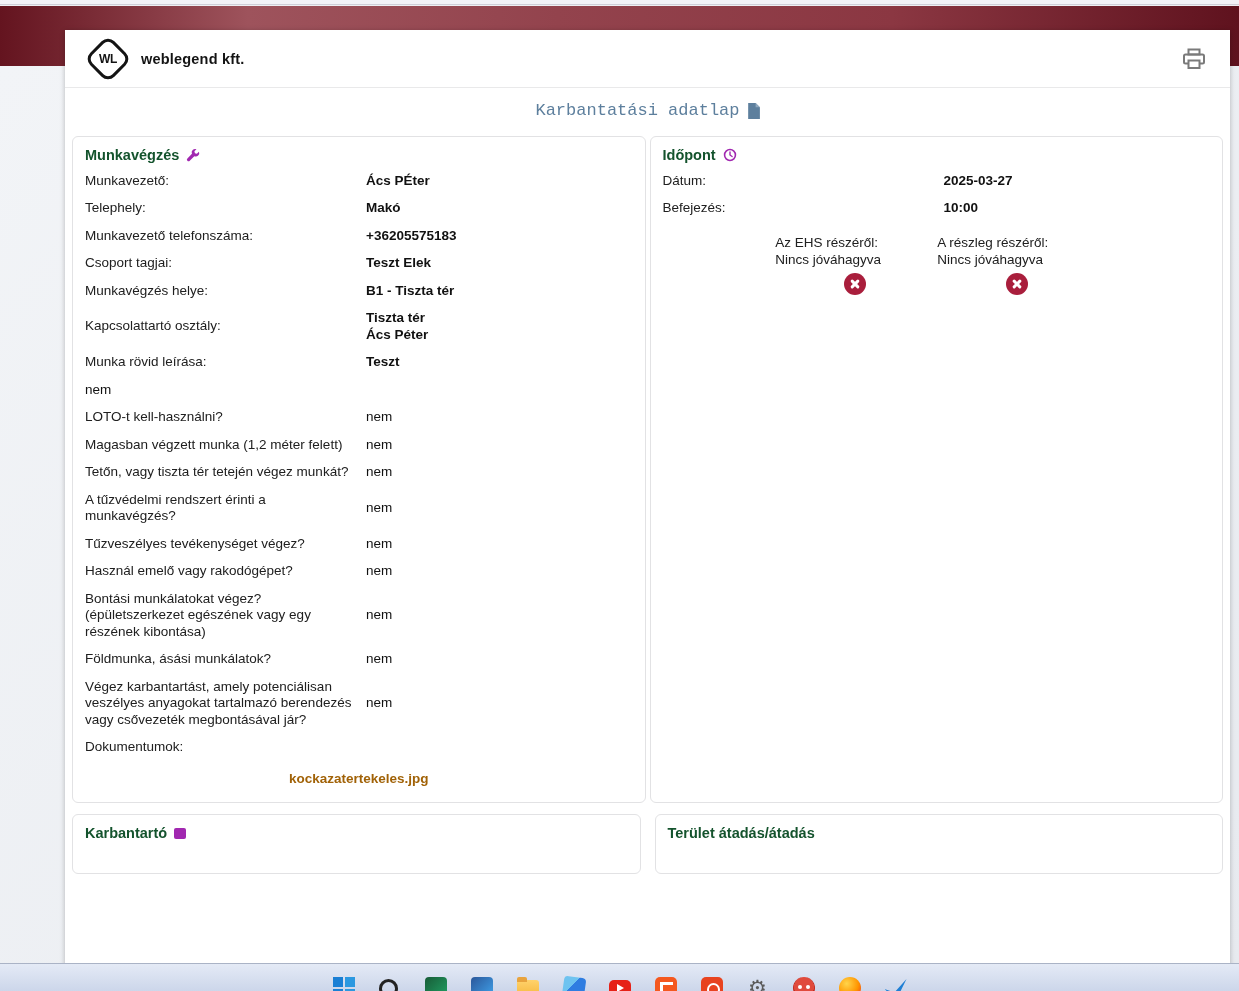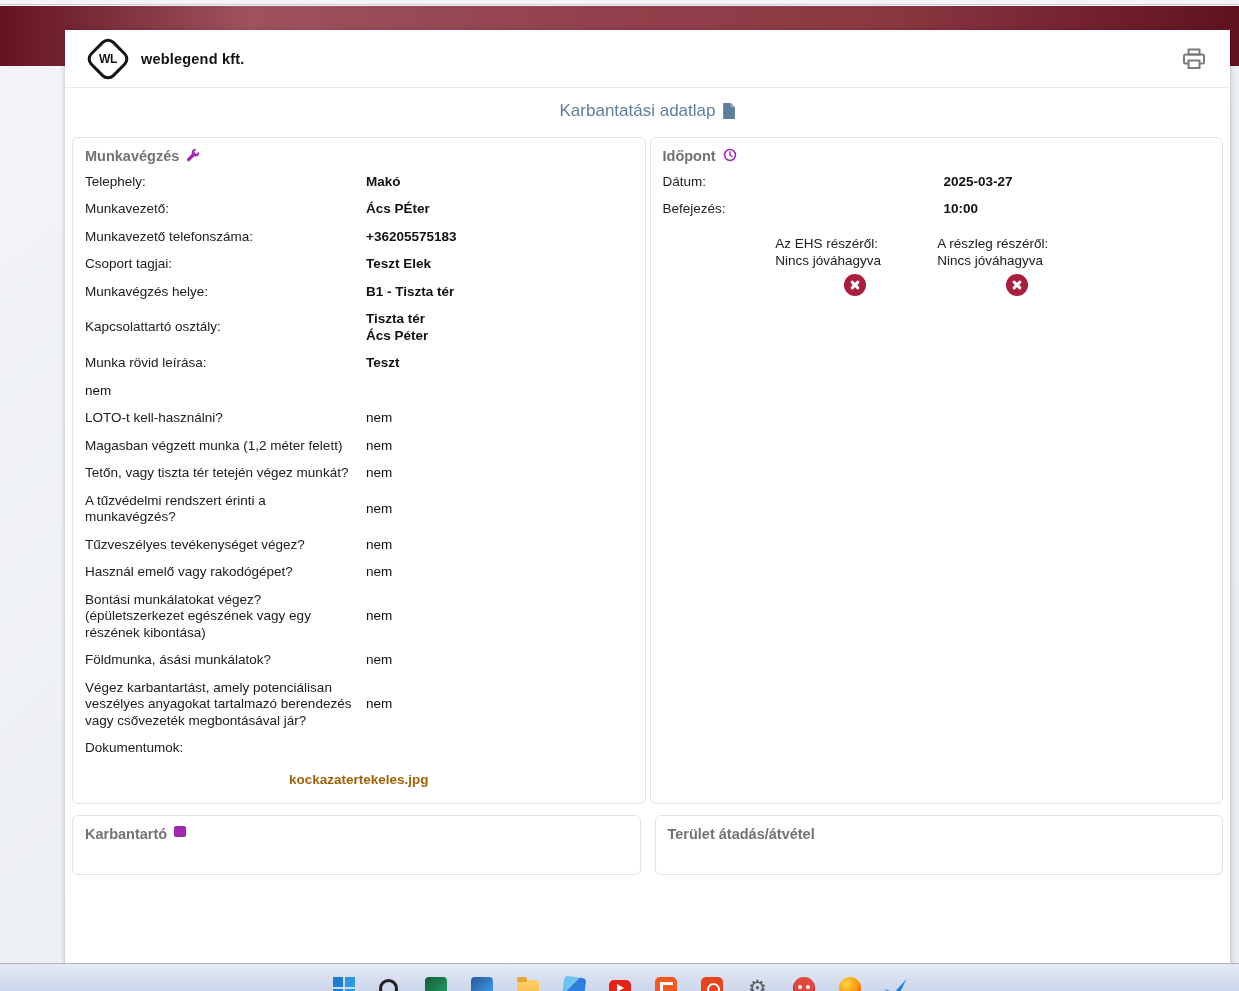--- a/index.html
+++ b/index.html
@@ -21,29 +21,29 @@
   .card-header { height:58px; display:flex; align-items:center;
     justify-content:space-between; padding:0 22px; border-bottom:1px solid #e9e9ea; }
   .brand { display:flex; align-items:center; gap:12px; }
   .diamond { width:34px; height:34px; border:3.5px solid #141414; border-radius:9px;
     transform:rotate(45deg); display:flex; align-items:center; justify-content:center; margin:4px; }
   .diamond span { transform:rotate(-45deg); font-weight:800; font-size:12px; color:#141414; letter-spacing:-.5px; }
   .brand-text { font-weight:800; font-size:14.5px; color:#141414; letter-spacing:.2px; }
   .printer-btn { background:none; border:none; cursor:pointer; padding:2px; line-height:0; }
 
   .title-row { text-align:center; padding:13px 0 10px; color:#5d7f9d; font-size:17px;
-    display:flex; align-items:center; justify-content:center; gap:7px; }
+    display:flex; align-items:center; justify-content:center; gap:7px;font-family:Liberation Mono, monospace; }
 
   
   .content { padding:6px 7px 0; display:flex; gap:4px; }
   .content2 { padding:11px 7px 0; display:flex; gap:14px; }
   .panel { flex:1; border:1px solid #e2e2e4; border-radius:6px; background:#fff;
     padding:10px 12px 14px; min-width:0; }
-  .panel-title { color:#737373; font-weight:700; font-size:14.5px;
-    display:flex; align-items:flex-start; gap:7px; margin-bottom:4px; }
+  .panel-title { color:#14532d; font-weight:700; font-size:14.5px;
+    display:flex; align-items:center; gap:7px; margin-bottom:4px; }
   .panel.stub { min-height:60px; }
 
   .row { display:flex; align-items:center; padding:5.5px 0; }
   .lbl { width:281px; flex:none; font-size:13.5px; line-height:16.5px; color:#202020; padding-right:14px; }
   .val { flex:1; font-size:13.5px; line-height:16.5px; color:#111; white-space:pre-line; }
   .val.bold { font-weight:700; }
   .file-line { text-align:center; font-weight:700; font-size:13.5px; color:#a16207; padding:10px 0 2px; }
 
   
   .approvals { margin-top:12px; display:flex; justify-content:center; gap:2px; }
@@ -138,27 +138,27 @@
         <span>Munkavégzés</span>
         <span>
           <svg width="14" height="14" viewBox="0 0 16 16">
               <path fill="#a128b0" d="M14.8 4.2a4 4 0 0 1-5.3 5.2L4.3 14.6a1.9 1.9 0 0 1-2.7-2.7L6.8 6.7a4 4 0 0 1 5.2-5.3L9.6 3.8l.6 2.2 2.2.6z"></path>
             </svg>
         </span>
       </div>
       <div>
 
           <div class="row">
+            <div class="lbl">Munkavezető:</div>
+            <div class="val bold">Ács PÉter</div>
+          </div>
+
+          <div class="row">
             <div class="lbl">Telephely:</div>
             <div class="val bold">Makó</div>
-          </div>
-
-          <div class="row">
-            <div class="lbl">Munkavezető:</div>
-            <div class="val bold">Ács PÉter</div>
           </div>
 
           <div class="row">
             <div class="lbl">Munkavezető telefonszáma:</div>
             <div class="val bold">+36205575183</div>
           </div>
 
           <div class="row">
             <div class="lbl">Csoport tagjai:</div>
             <div class="val bold">Teszt Elek</div>
@@ -279,21 +279,21 @@
 
   <div class="content2">
     <div class="panel stub">
       <div class="panel-title">
         <span>Karbantartó</span>
         <span class="stub-icon"></span>
       </div>
     </div>
     <div class="panel stub">
       <div class="panel-title">
-        <span>Terület átadás/átvétel</span>
+        <span>Terület átadás/átadás</span>
       </div>
     </div>
   </div>
 
 </div>
 
 <div class="taskbar">
   <span class="tb i-win">
       <i></i>
       <i></i>

